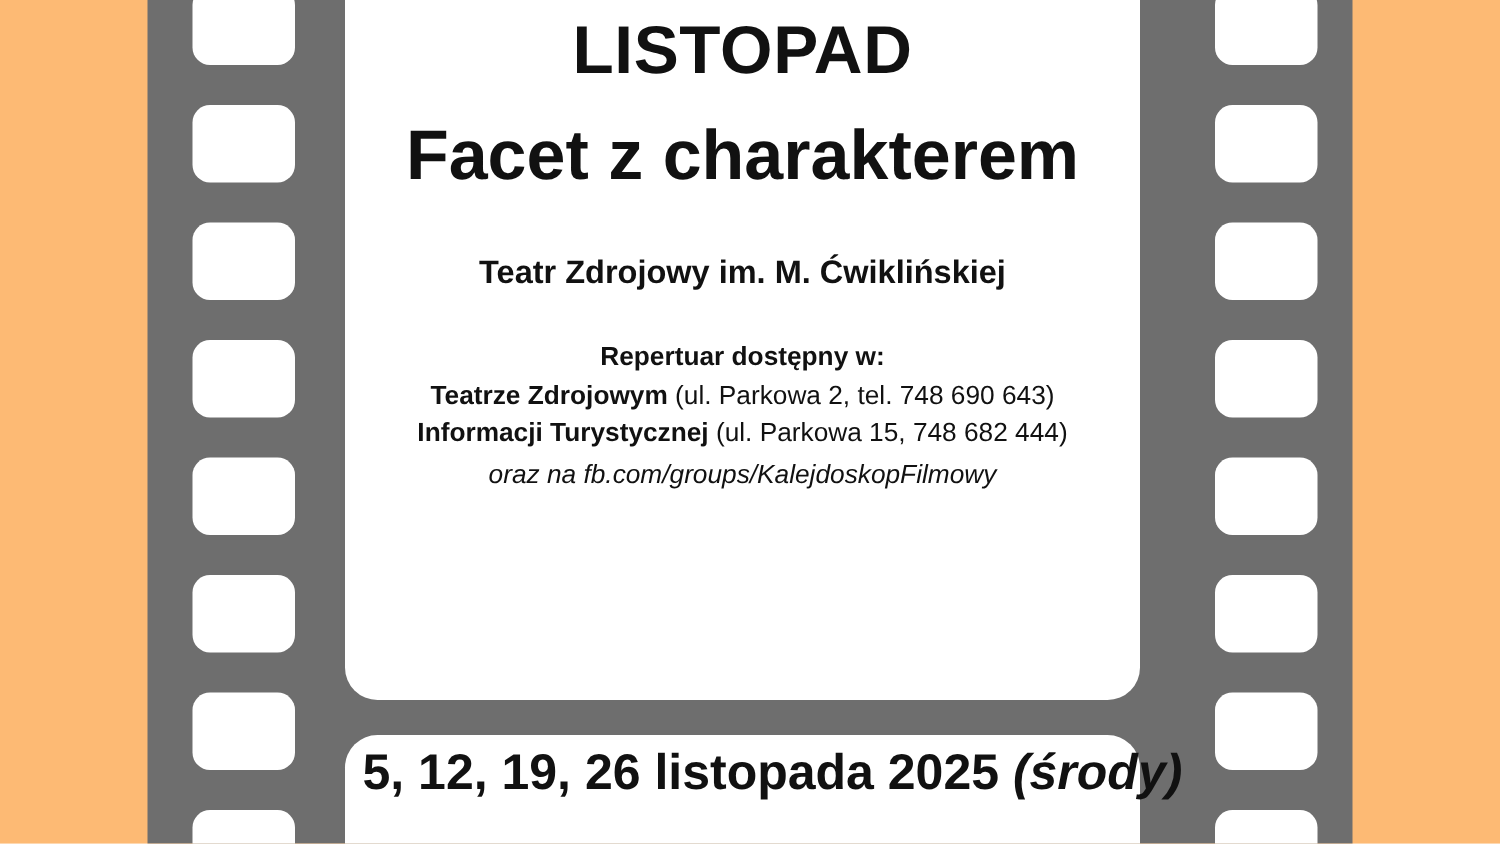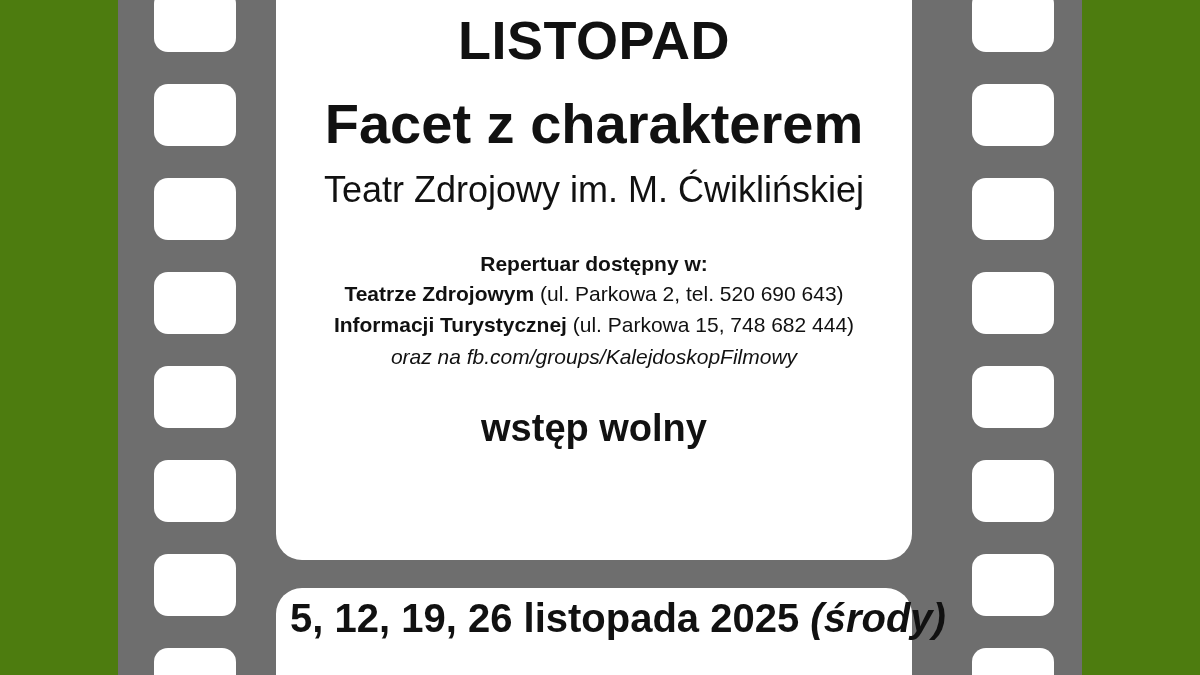--- a/index.html
+++ b/index.html
@@ -8,21 +8,21 @@
     background: #ffffff;
   }
   body {
     font-family: "Liberation Sans", sans-serif;
   }
   .poster {
     position: relative;
     width: 1200px;
     height: 675px;
     overflow: hidden;
-    background: #4d7c0f;
+    background: #fdba74;
   }
 
   
   .film-strip {
     position: absolute;
     left: 118px;
     top: 0;
     width: 964px;
     height: 675px;
     background: #6e6e6e;
@@ -81,23 +81,23 @@
     line-height: 1.05;
   }
   .film-title {
     margin-top: 26px;
     font-size: 56px;
     font-weight: bold;
     color: #111111;
     line-height: 1.05;
   }
   .venue {
-    margin-top: 16px;
-    font-size: 36px;
-    font-weight: normal;
+    margin-top: 50px;
+    font-size: 26px;
+    font-weight: bold;
     color: #111111;
     line-height: 1.15;
   }
   .city {
     margin-top: 26px;
     font-size: 32px;
     font-weight: bold;
     color: #111111;
     line-height: 1.15;
   }
@@ -181,30 +181,29 @@
 
   <div class="panel panel-main">
     <div class="month">LISTOPAD</div>
     <div class="film-title">Facet z charakterem</div>
     <div class="venue">Teatr Zdrojowy im. M. Ćwiklińskiej</div>
 
     <div class="repertoire">
       <div class="r-head">Repertuar dostępny w:</div>
       <div class="r-line">
         <b>Teatrze Zdrojowym</b>
-        <span>(ul. Parkowa 2, tel. 520 690 643)</span>
+        <span>(ul. Parkowa 2, tel. 748 690 643)</span>
       </div>
       <div class="r-line">
         <b>Informacji Turystycznej</b>
         <span>(ul. Parkowa 15, 748 682 444)</span>
       </div>
       <div class="r-fb">oraz na fb.com/groups/KalejdoskopFilmowy</div>
     </div>
 
-    <div class="free-entry">wstęp wolny</div>
   </div>
 
   <div class="panel panel-bottom">
     <div class="upcoming-dates">
       <span>5, 12, 19, 26 listopada 2025 </span><span class="it">(środy)</span>
     </div>
   </div>
 
 </div>
 

